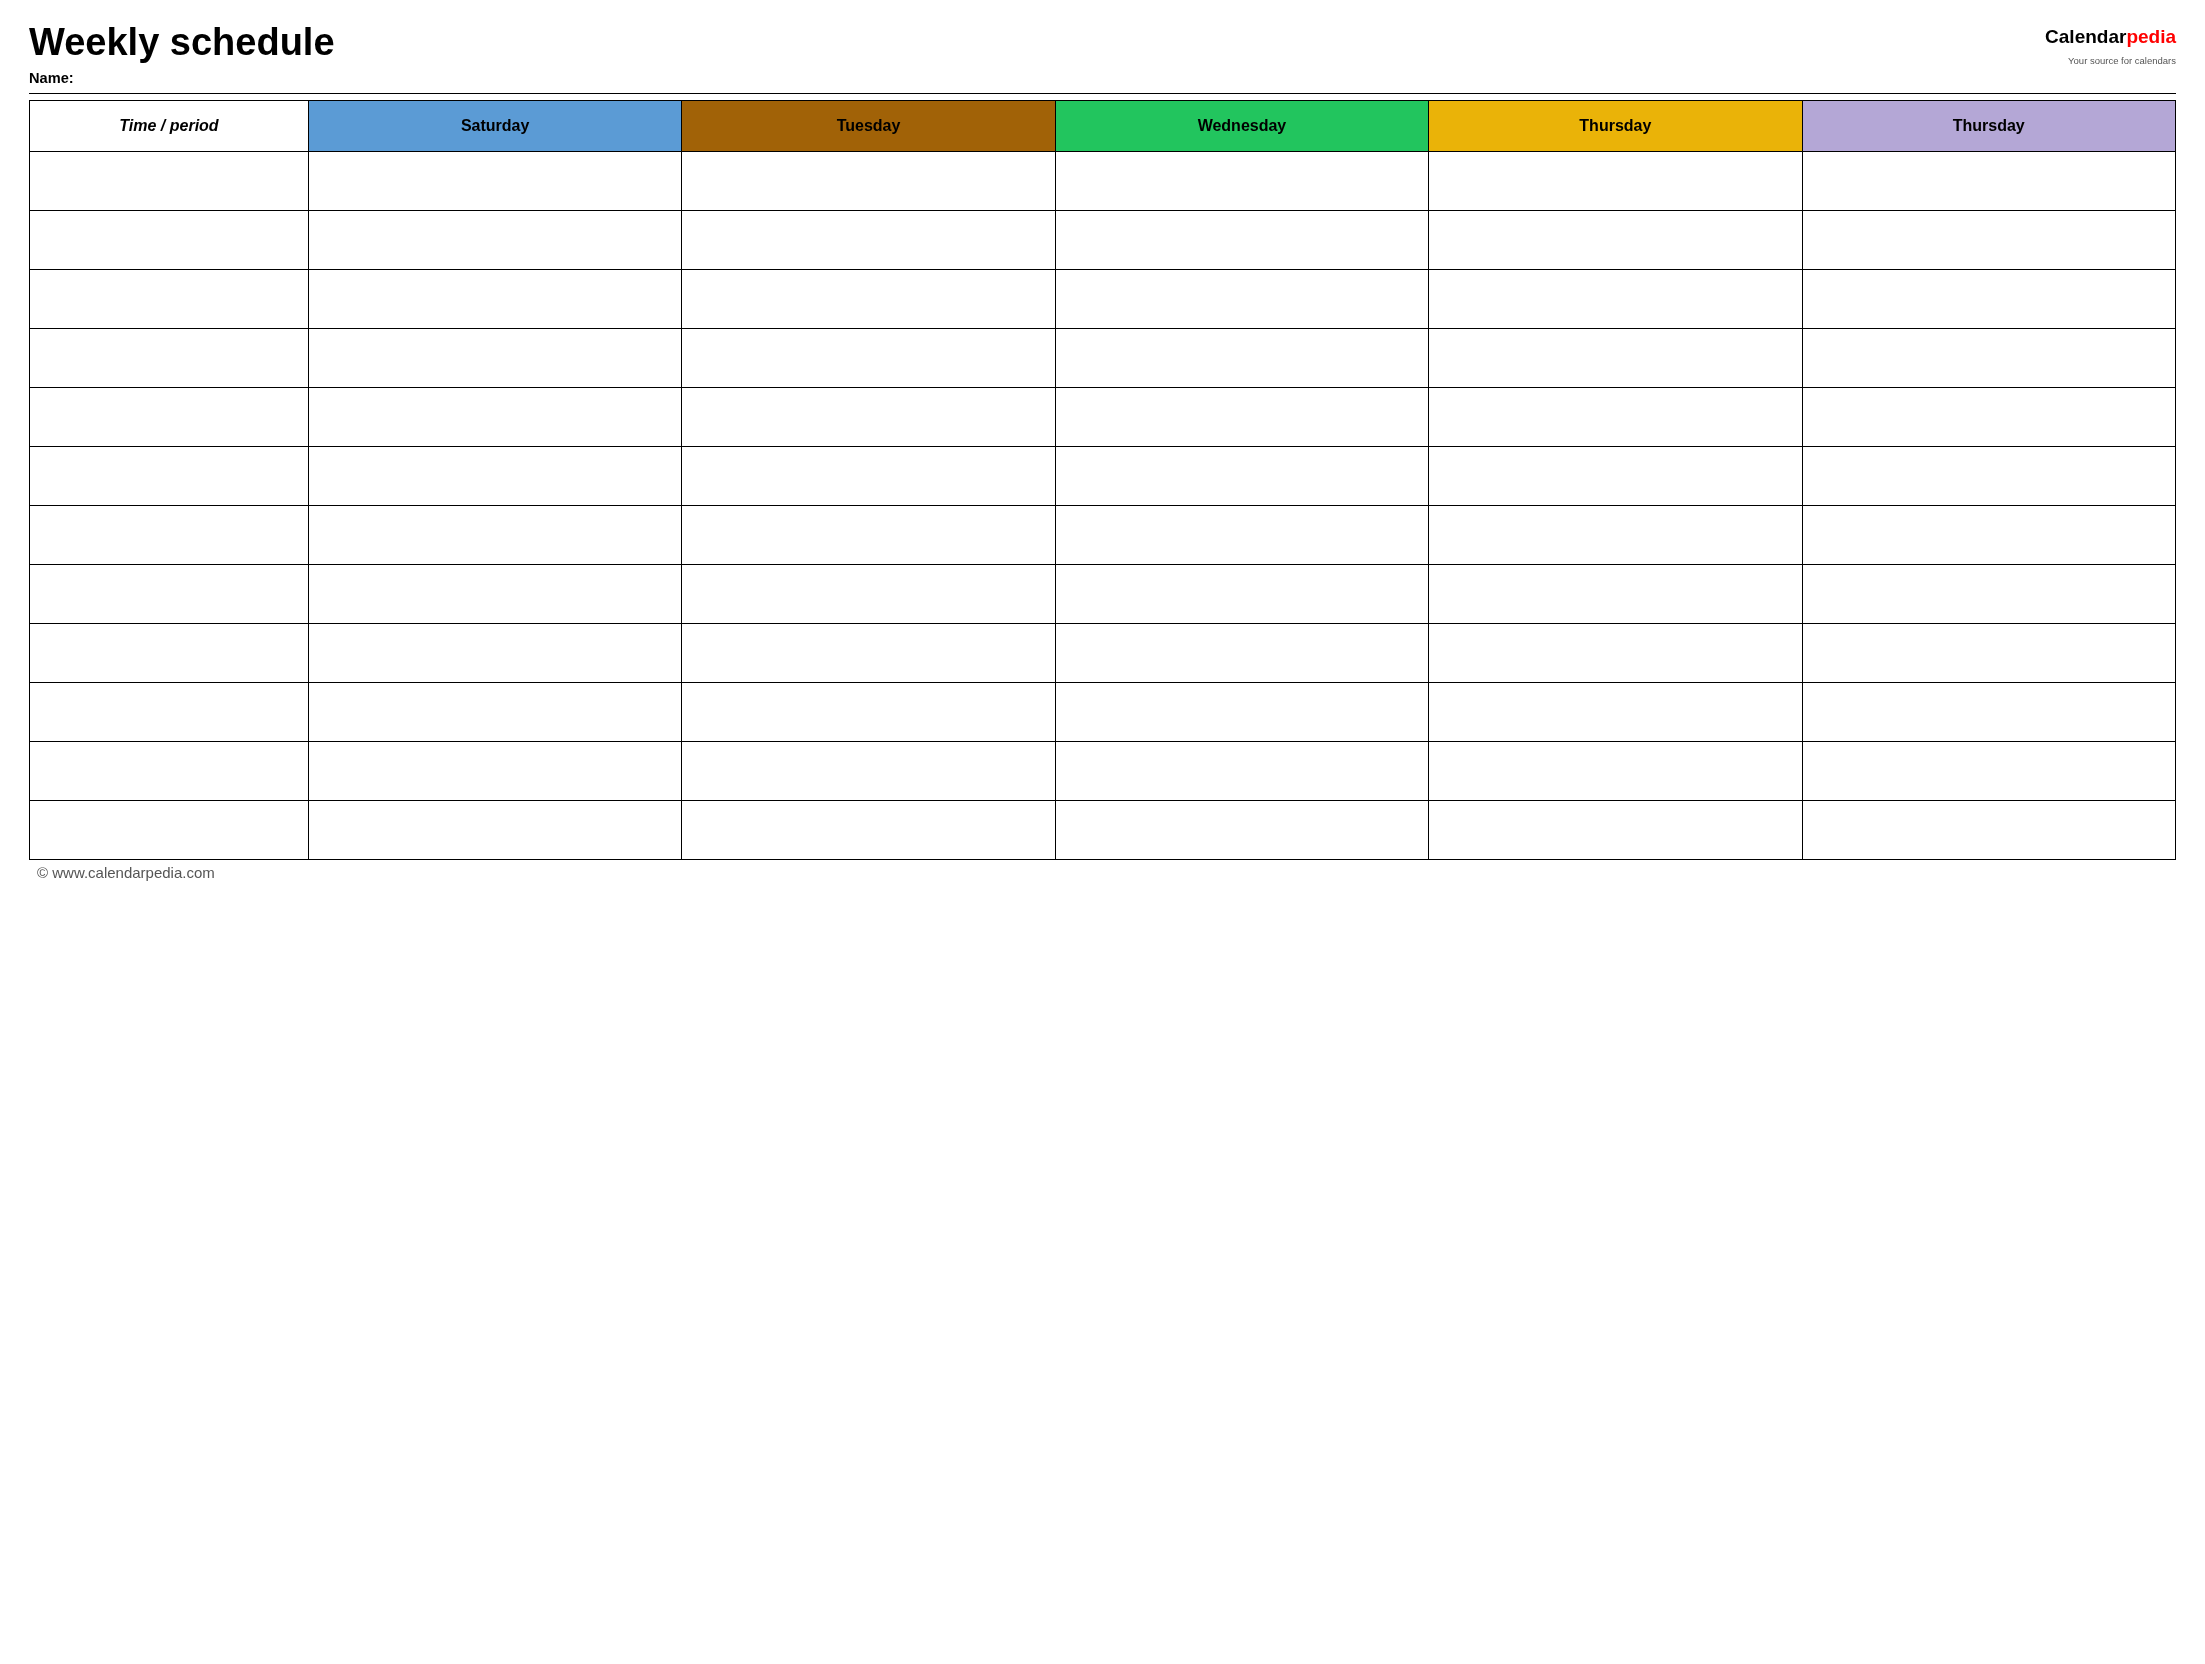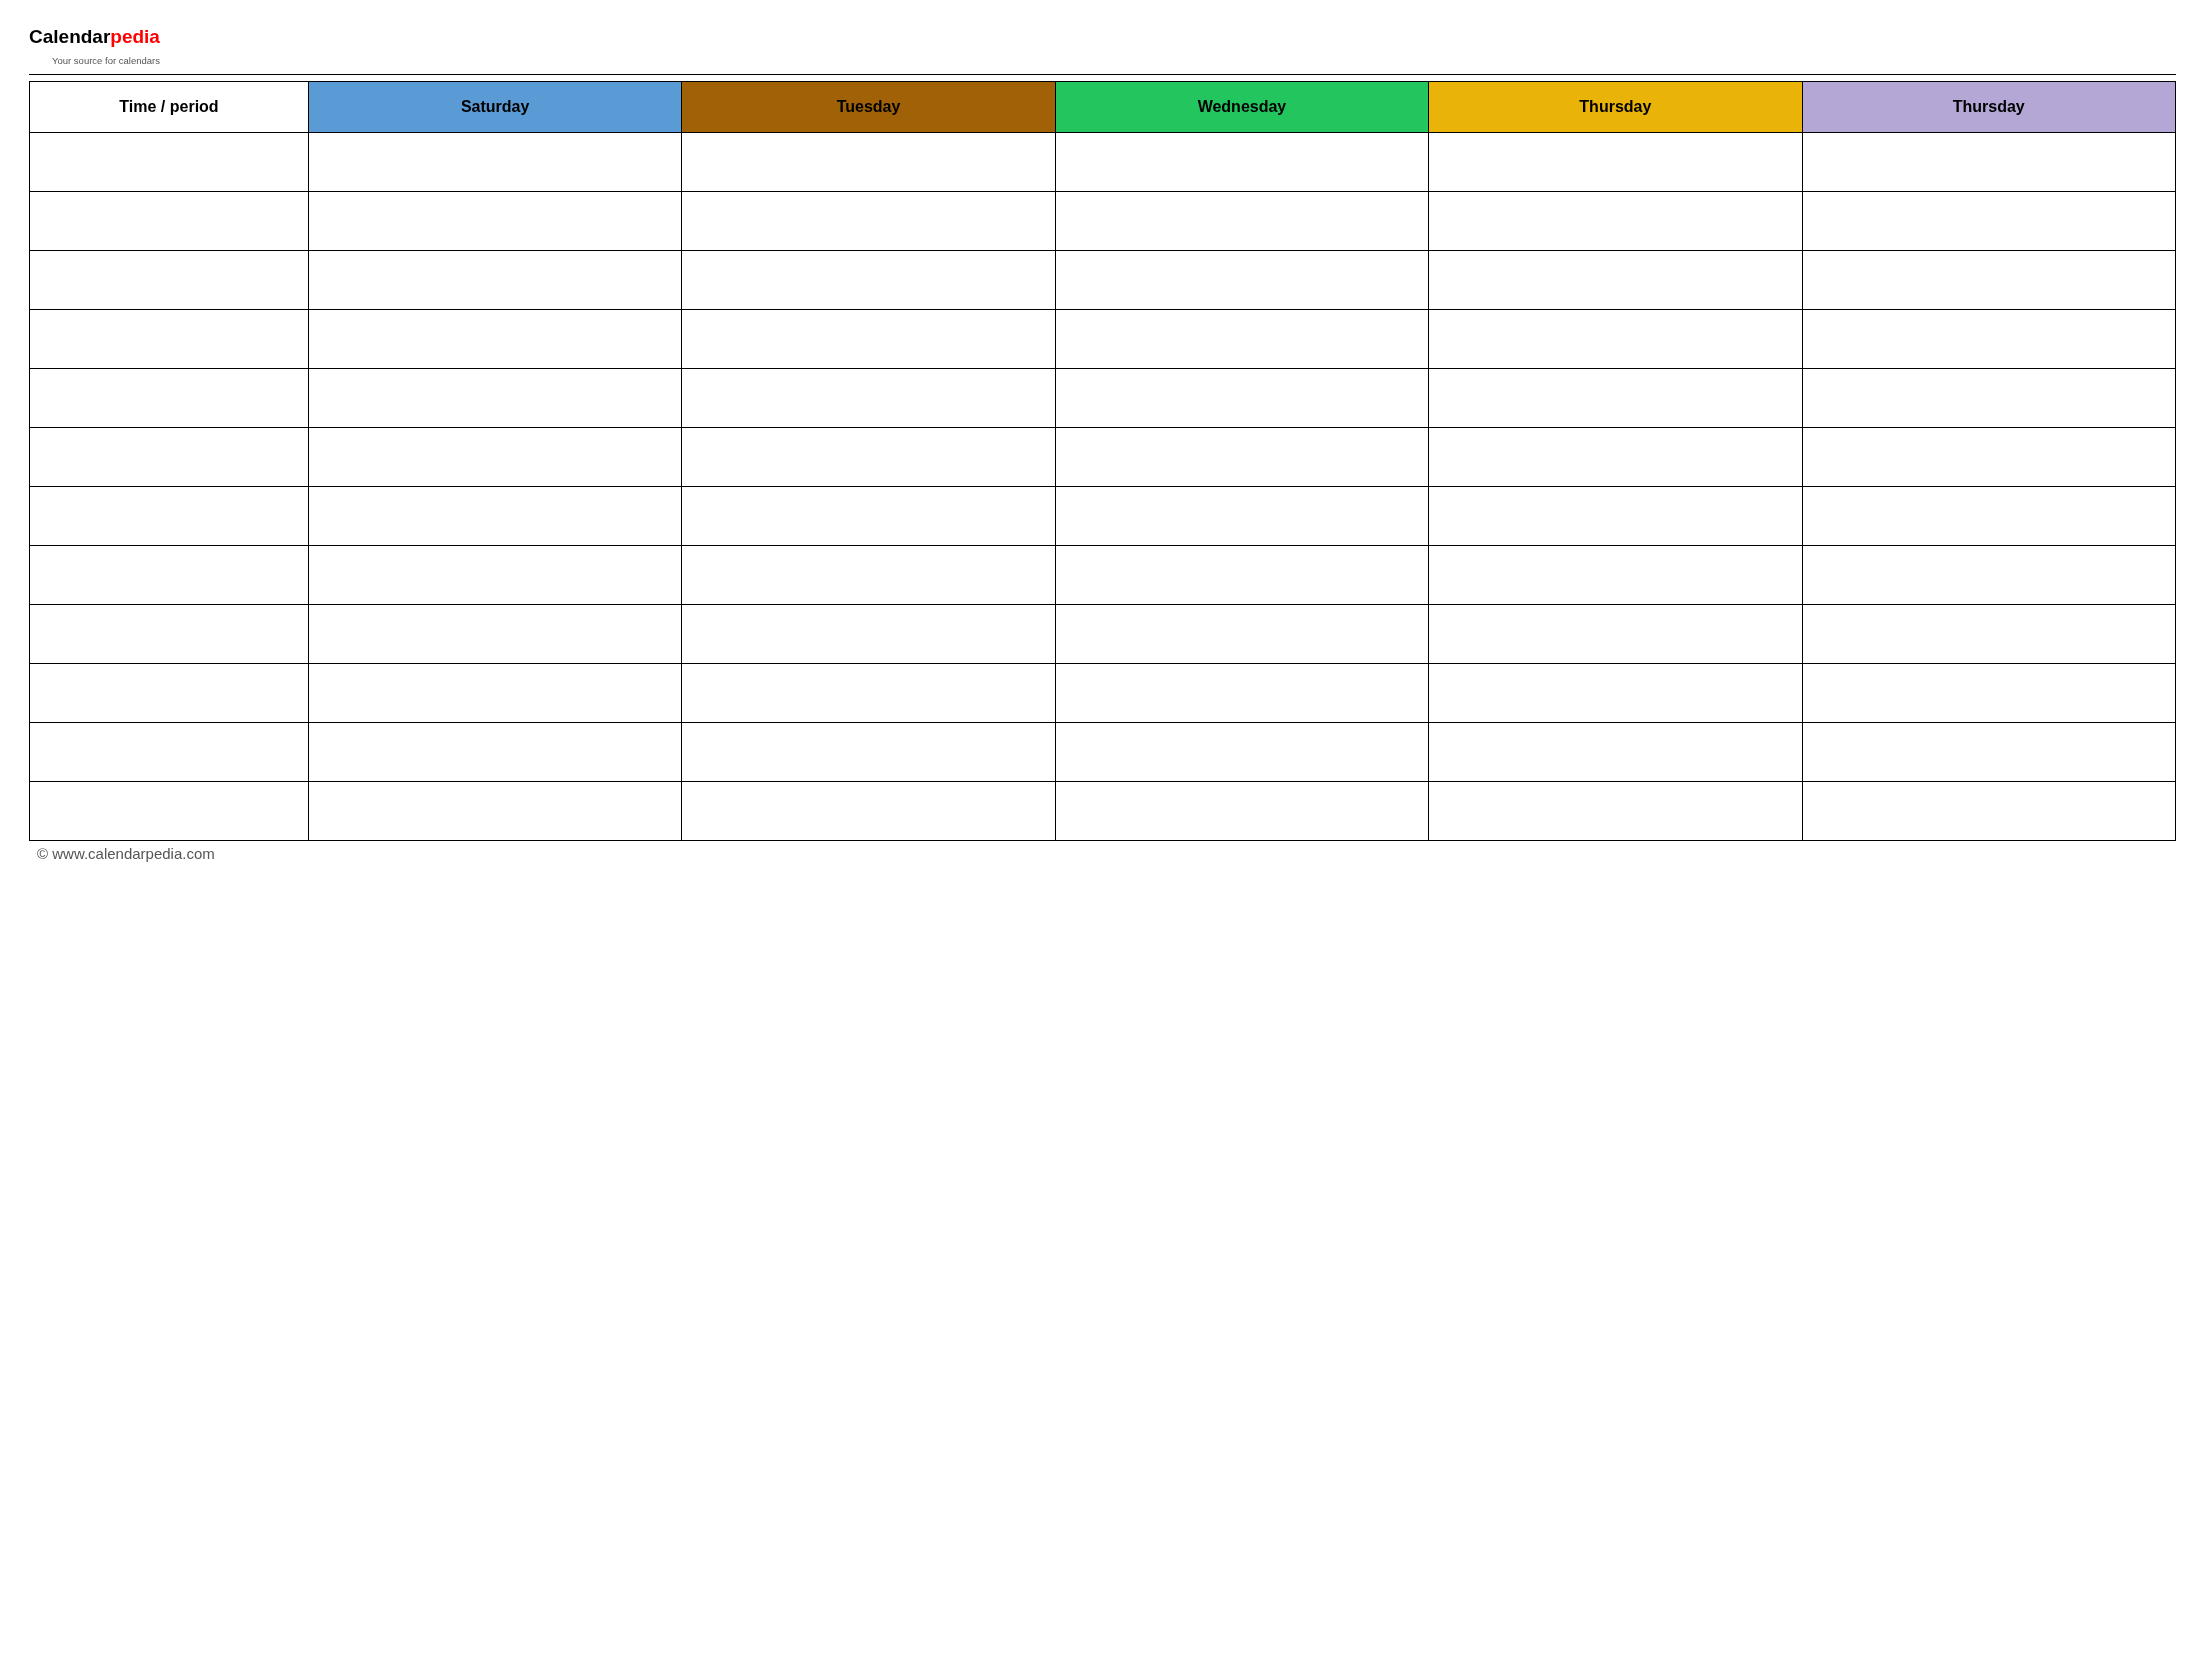--- a/index.html
+++ b/index.html
@@ -96,20 +96,21 @@
       font-weight: bold;
       text-align: center;
       vertical-align: middle;
     }
 
     .col-time {
       width: 13%;
       background-color: #ffffff;
       color: #000000;
       border-right: 1.5px solid #000000;
+      font-style: italic;
     }
 
     .col-monday {
       background-color: #5b9bd5;
       color: #000000;
       width: 17.4%;
     }
 
     .col-tuesday {
       background-color: #a16207;
@@ -148,20 +149,24 @@
       margin-top: 4.4px;
       font-size: 15px;
       color: #555555;
       margin-left: 8px;
     }
   </style>
 </head>
 <body>
 
 <div class="page-header">
+  <div class="title-section">
+    <h1 class="page-title">Weekly schedule</h1>
+    <span class="name-label">Name:</span>
+  </div>
   <div class="logo-section">
     <div class="logo-text">
       <span class="calendar-part">Calendar</span><span class="pedia-part">pedia</span>
     </div>
     <div class="logo-tagline">Your source for calendars</div>
   </div>
 </div>
 
 <hr class="divider-top">
 

